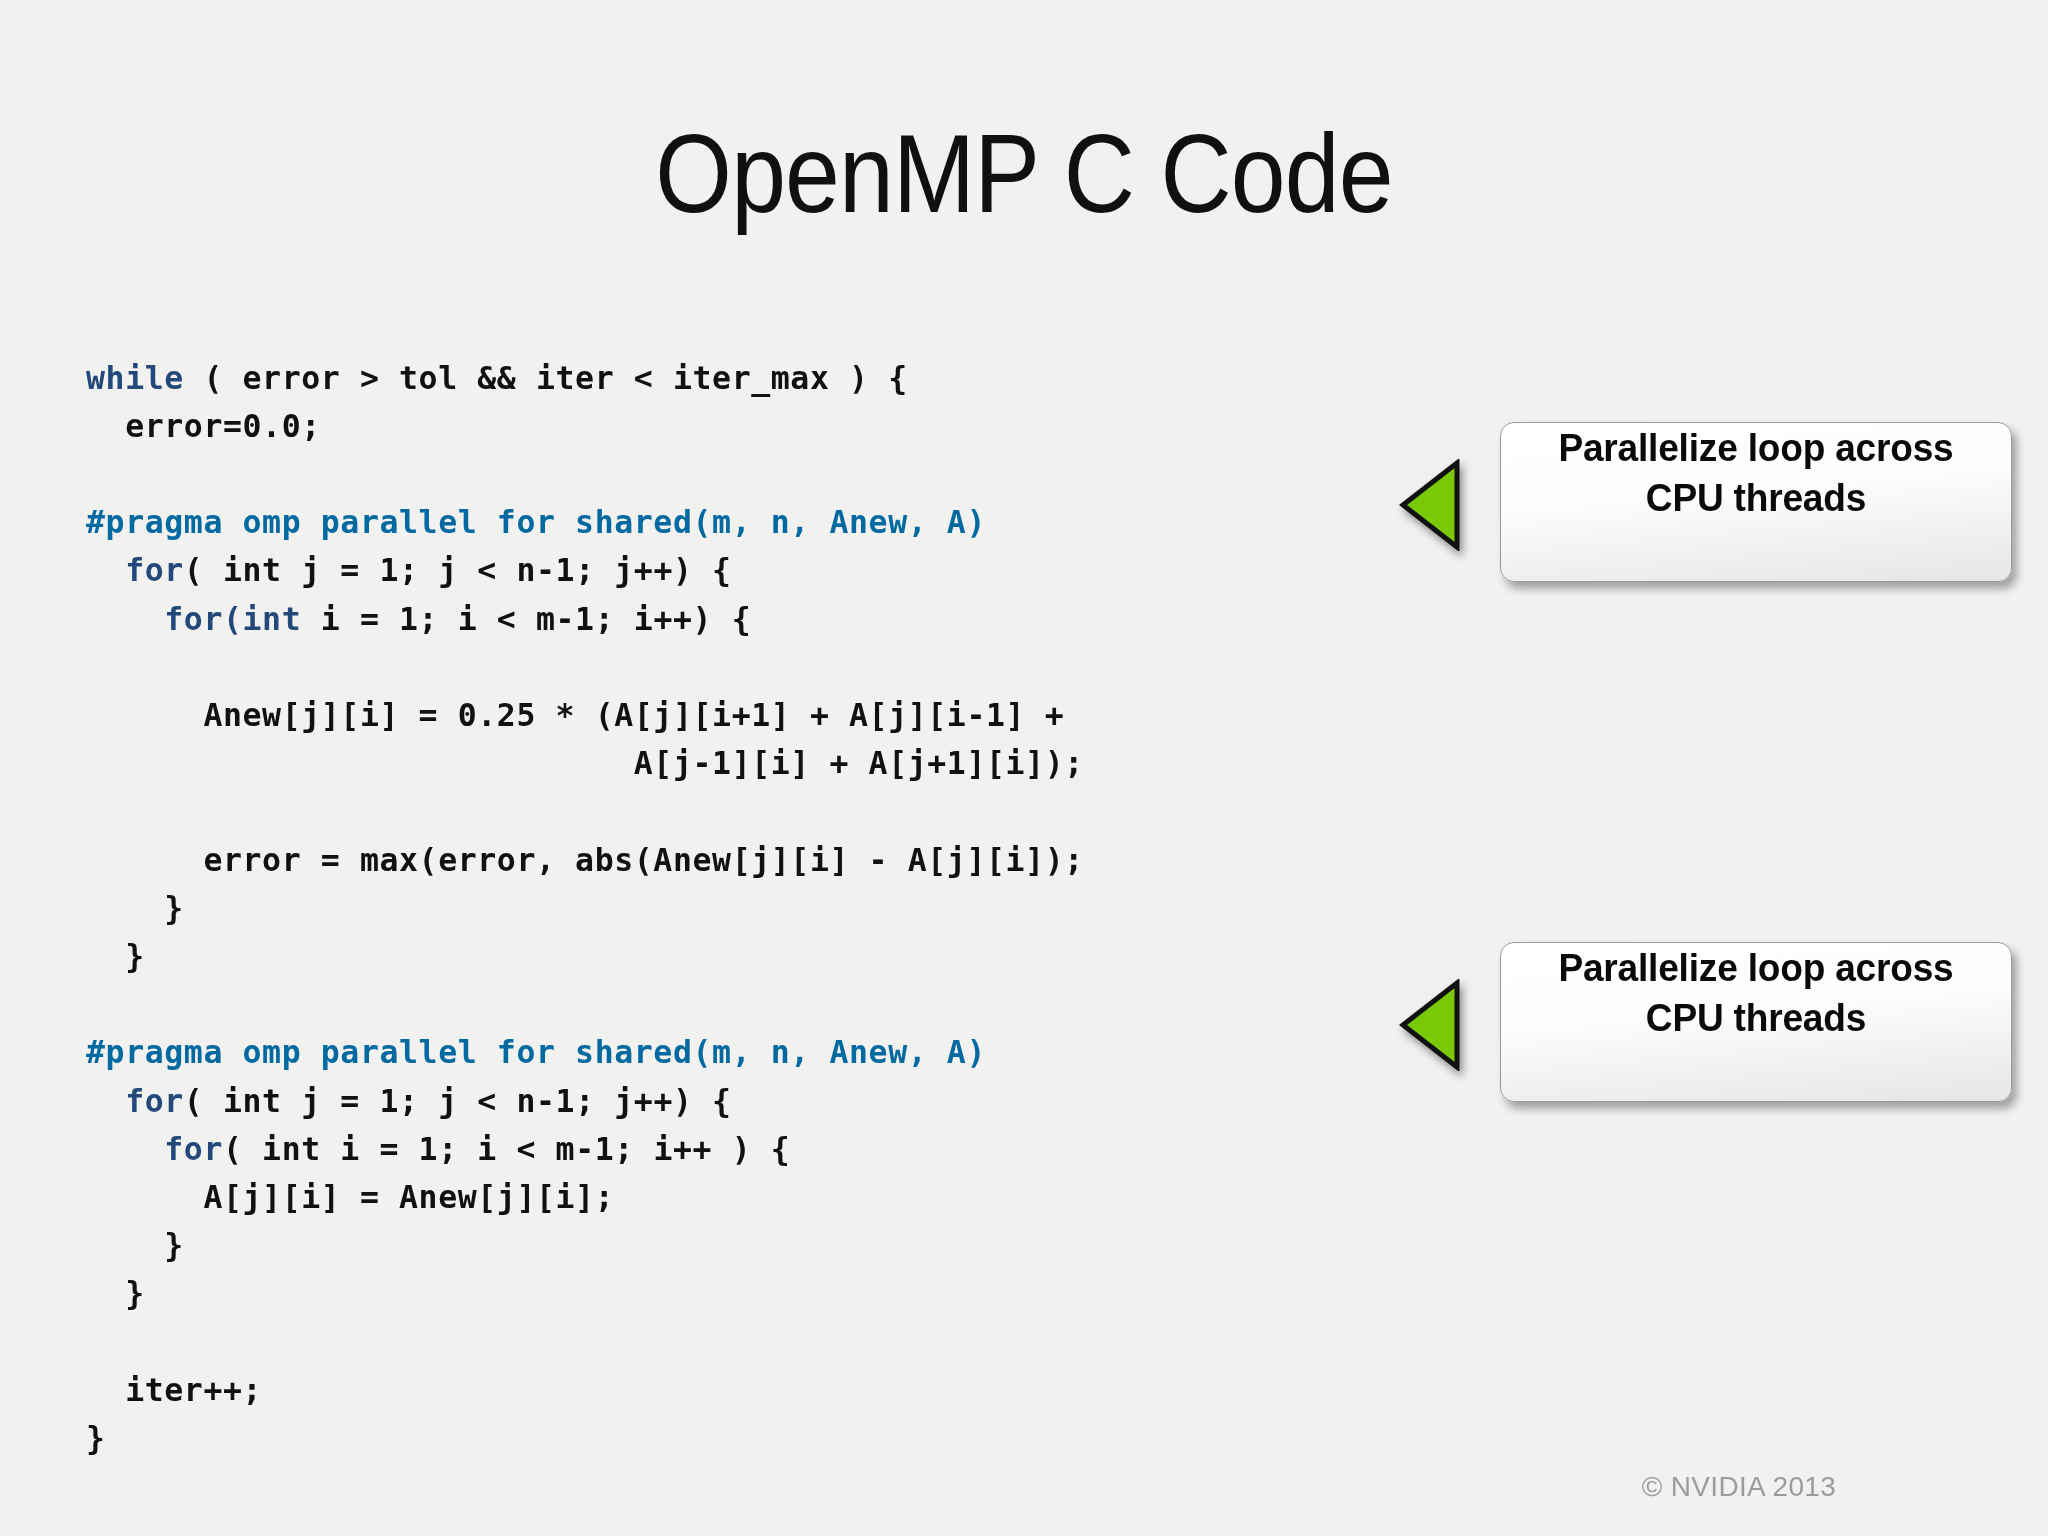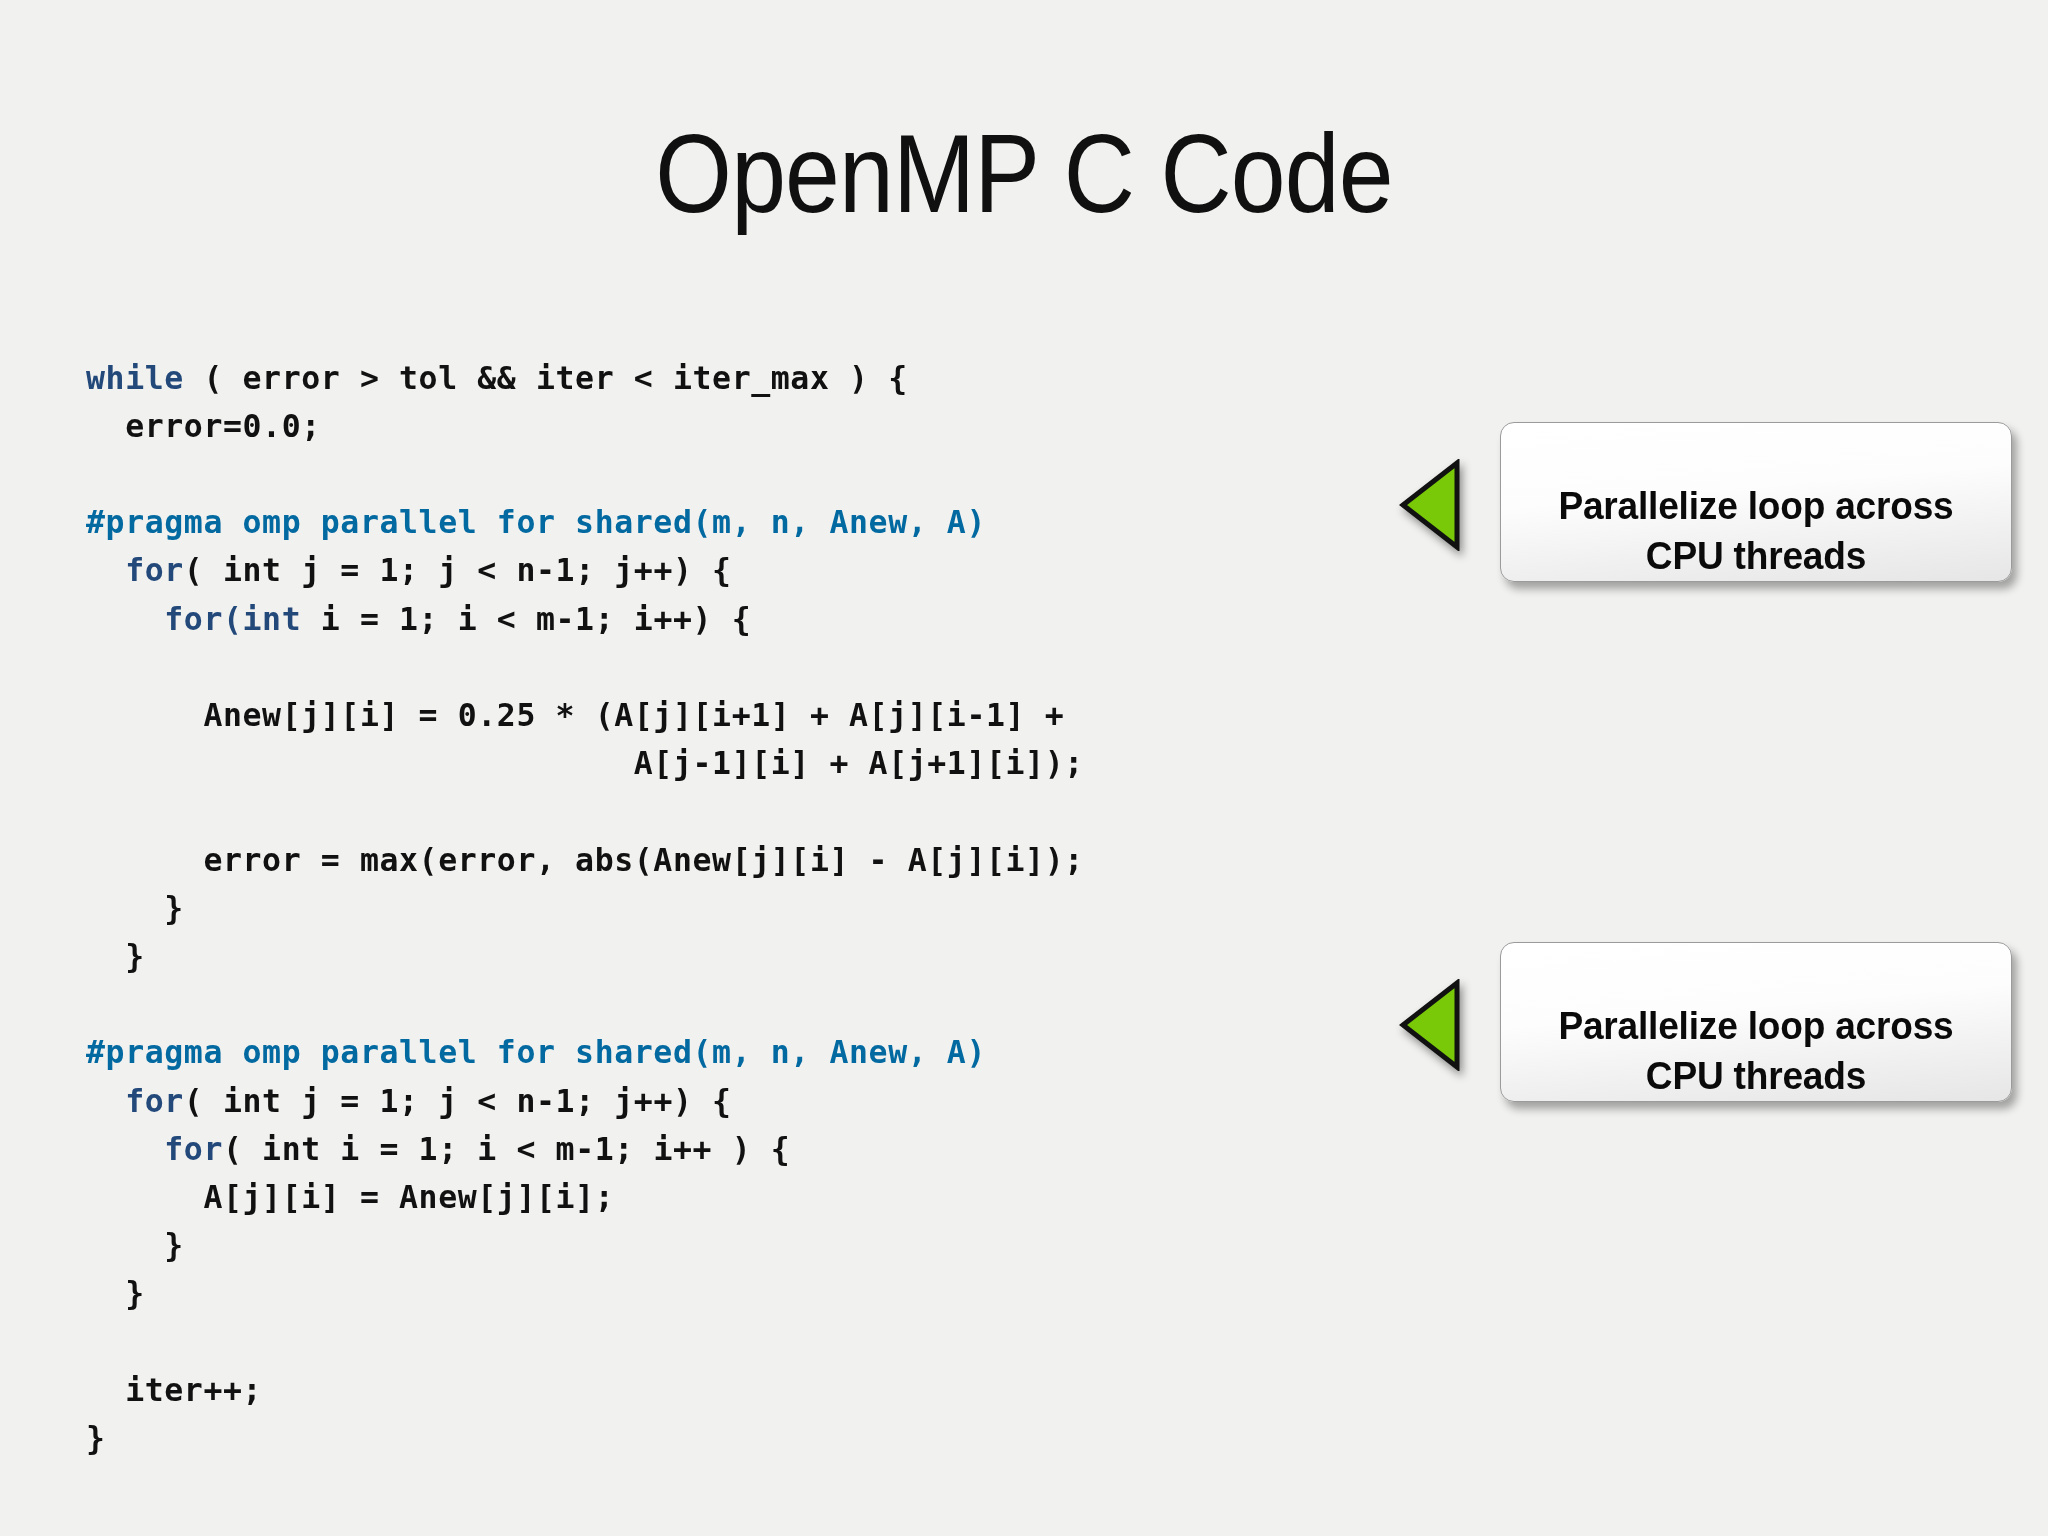--- a/index.html
+++ b/index.html
@@ -64,21 +64,21 @@
   .callout {
     position: absolute;
     width: 512px;
     height: 160px;
     border-radius: 14px;
     background: linear-gradient(175deg, #ffffff 0%, #fdfdfd 42%, #f0f0f0 74%, #e6e6e6 100%);
     border: 1px solid #9b9b9b;
     box-shadow: 5px 7px 9px rgba(0,0,0,0.33);
     box-sizing: border-box;
     display: flex;
-    align-items: flex-end;
+    align-items: flex-start;
     justify-content: center;
   }
   .callout-text {
     font-family: "Liberation Sans", sans-serif;
     font-size: 39px;
     font-weight: bold;
     color: #0a0a0a;
     text-align: center;
     line-height: 1.28;
     letter-spacing: -0.2px;
@@ -131,14 +131,15 @@
   <div class="arrow" style="left:1399px; top:979px;">
     <svg viewBox="0 0 62 92" xmlns="http://www.w3.org/2000/svg">
       <polygon points="4,46 58,4 58,88" fill="#79c908" stroke="#111111" stroke-width="5" stroke-linejoin="miter"></polygon>
     </svg>
   </div>
   <div class="callout" style="left:1500px; top:942px;">
     <span class="callout-text">Parallelize loop across
 CPU threads</span>
   </div>
 
+  <div id="footer-copyright">© NVIDIA 2013</div>
 
 </div>
 
 </body></html>

